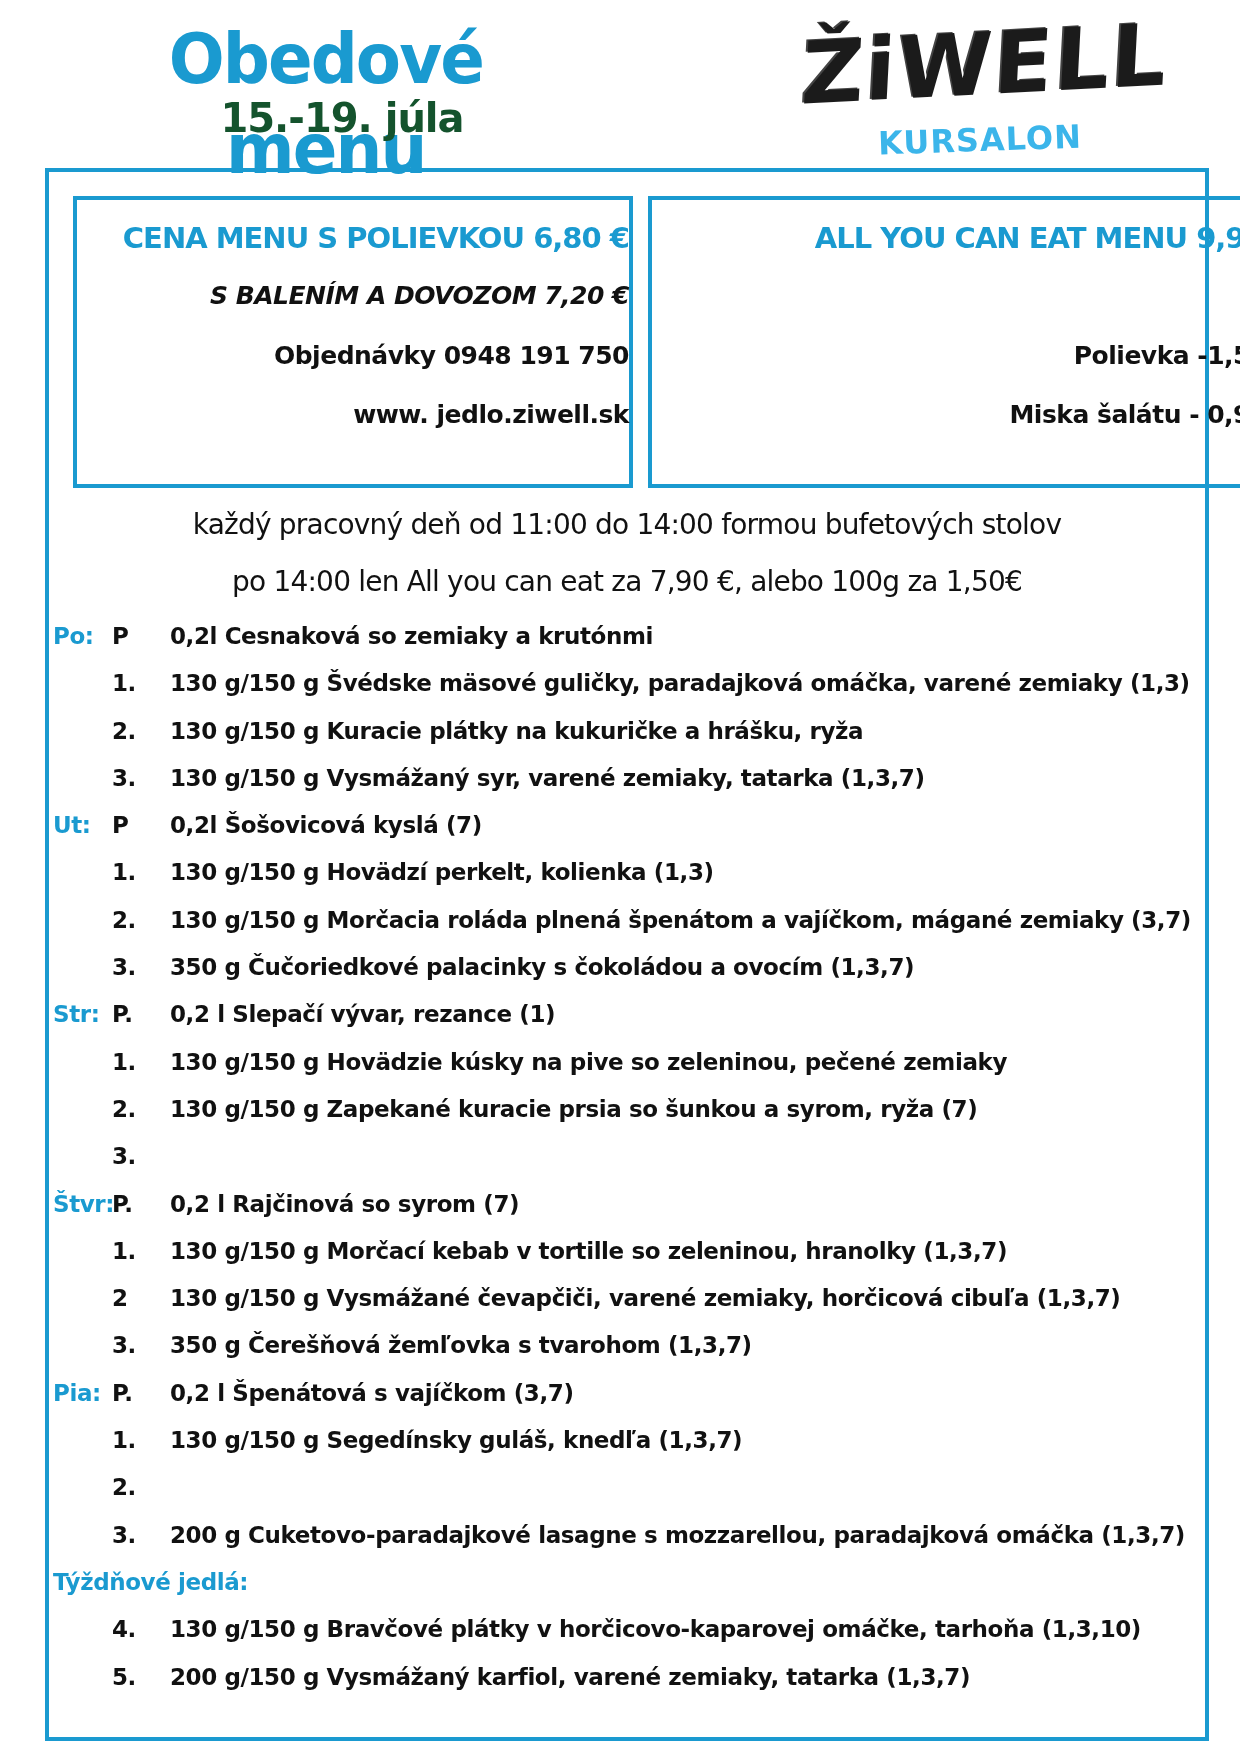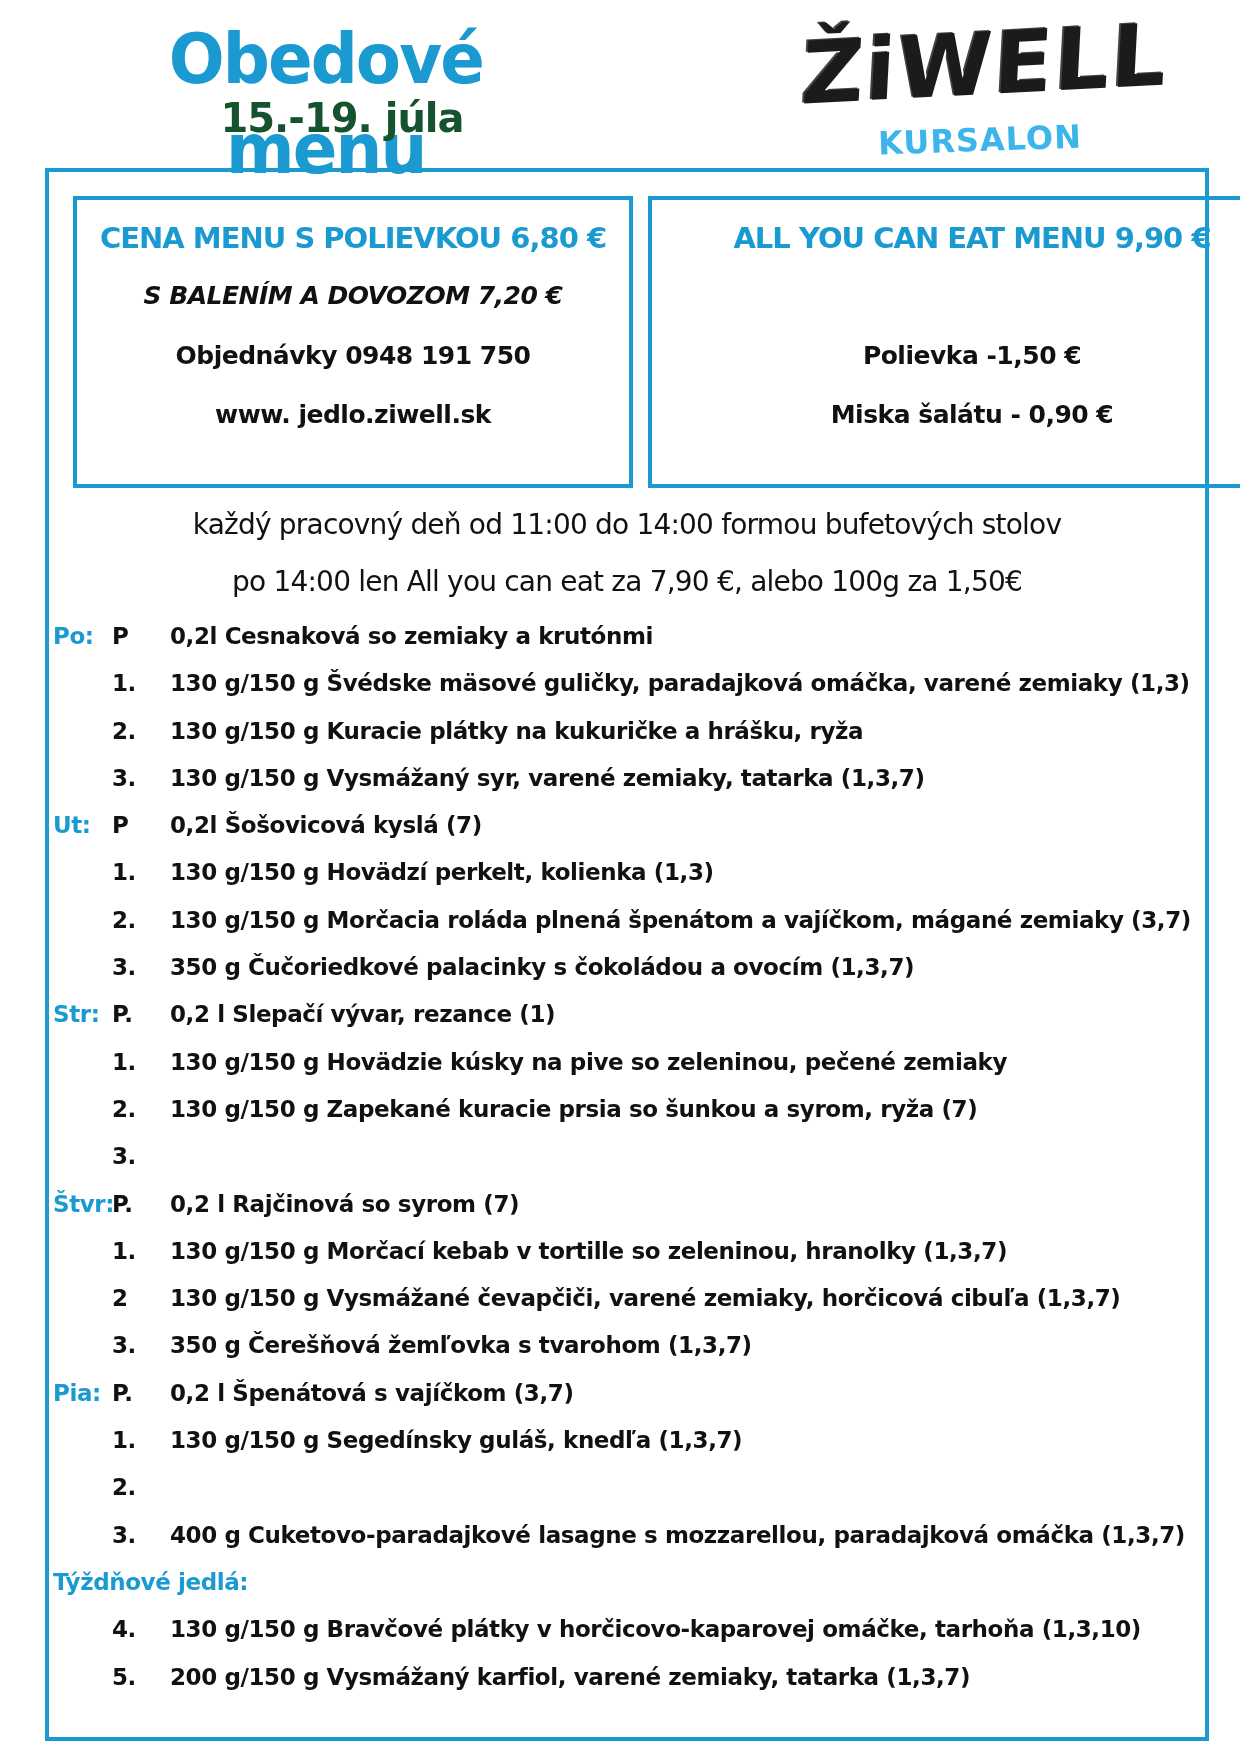--- a/index.html
+++ b/index.html
@@ -33,21 +33,21 @@
       font-size: 32px; line-height: 40px; color: #3bb5ea; letter-spacing: 1px;
       transform: rotate(-2deg);
     }
 
     .frame {
       position: absolute; left: 45px; top: 168px; width: 1164px; height: 1573px;
       border: 4px solid #1a9ad0;
     }
     .box {
       position: absolute; top: 196px; height: 292px;
-      border: 4px solid #1a9ad0; text-align: center;
+      border: 4px solid #1a9ad0; text-align: right;
     }
     .box.left { left: 73px; width: 560px; }
     .box.right { left: 648px; width: 648px; }
     .box .head {
       position: absolute; left: 0; right: 0; top: 18px;
       color: #1a9ad0; font-weight: bold; font-size: 29px; line-height: 40px;
       letter-spacing: -1px;
     }
     .box .line {
       position: absolute; left: 0; right: 0;
@@ -193,21 +193,21 @@
       <span class="num">1.</span>
       <span class="text">130 g/150 g Segedínsky guláš, knedľa (1,3,7)</span>
     </div>
     <div class="row">
       <span class="day"></span>
       <span class="num">2.</span>
     </div>
     <div class="row">
       <span class="day"></span>
       <span class="num">3.</span>
-      <span class="text">400 g Cuketovo-paradajkové lasagne s mozzarellou, paradajková omáčka (1,3,7)</span>
+      <span class="text">200 g Cuketovo-paradajkové lasagne s mozzarellou, paradajková omáčka (1,3,7)</span>
     </div>
     <div class="row section">
       <span class="day">Týždňové jedlá:</span>
       <span class="num"></span>
       <span class="text"></span>
     </div>
     <div class="row">
       <span class="day"></span>
       <span class="num">4.</span>
       <span class="text">130 g/150 g   Bravčové plátky v horčicovo-kaparovej omáčke, tarhoňa (1,3,10)</span>

